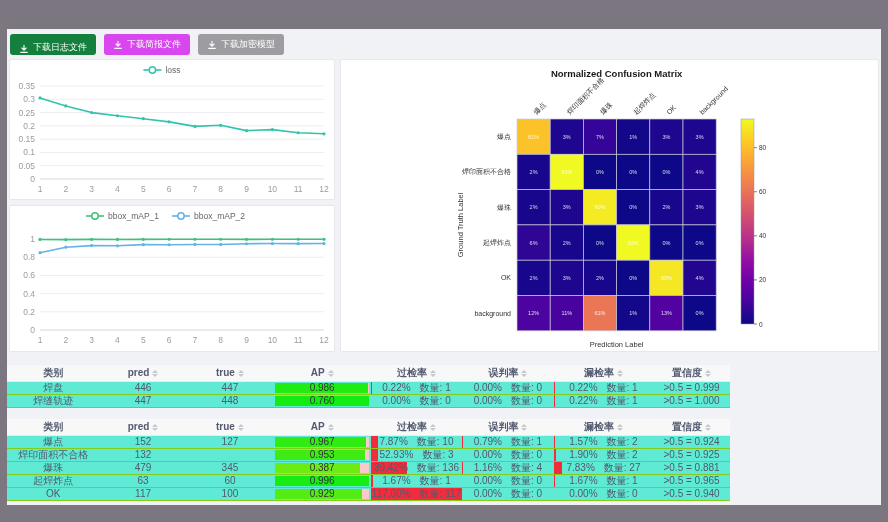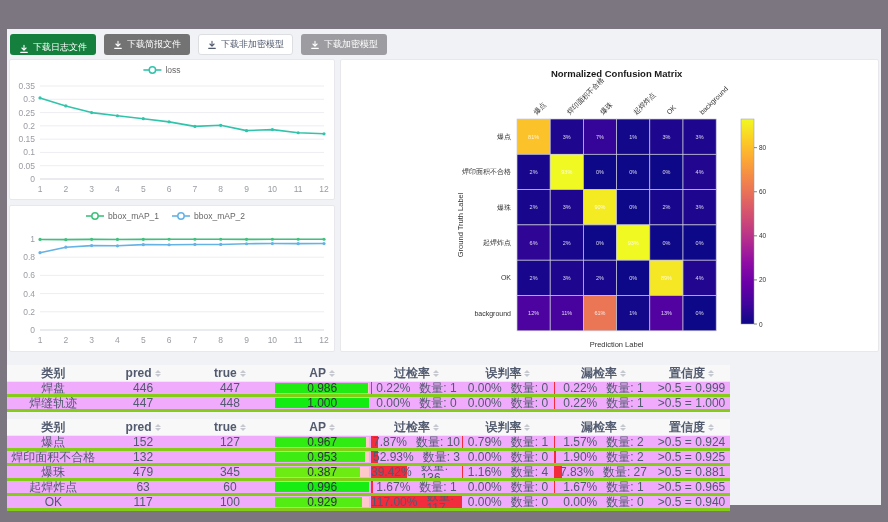--- a/index.html
+++ b/index.html
@@ -5,36 +5,36 @@
   html,body{margin:0;padding:0;}
   body{font-family:"Liberation Sans", sans-serif; background:#55505a;}
   .frame{position:relative;width:888px;height:522px;background:#7b767f;overflow:hidden;}
   .content{position:absolute;left:7px;top:29px;width:874px;height:476px;background:#f1f2f5;}
   
   .toolbar{position:absolute;left:3px;top:5px;display:flex;gap:8px;}
   .btn{display:inline-flex;align-items:center;gap:4px;height:21px;padding:0 8px;border-radius:3px;
        font-size:9px;border:1px solid transparent;cursor:pointer;font-family:inherit;white-space:nowrap;}
   .btn svg{display:block;}
   .btn.success{background:#15803d;color:#fff;align-items:flex-end;}
-  .btn.warning{background:#737373;color:#fff;}
+  .btn.warning{background:#d946ef;color:#fff;}
   .btn.default{background:#ffffff;color:#515a6e;border-color:#dcdee2;}
   .btn.disabled{background:#9d9da1;color:#fff;}
   
   .card{position:absolute;background:#fff;border:1px solid #e8e8ec;border-radius:2px;box-sizing:border-box;}
   #card-loss{left:2px;top:30px;width:326px;height:141px;}
   #card-map{left:2px;top:176px;width:326px;height:147px;}
   #card-cm{left:333px;top:30px;width:539px;height:293px;}
   .card svg{display:block;}
   
-  .table{position:absolute;left:0;width:723px;background:#f0abfc;font-size:12px;color:#515a6e;}
+  .table{position:absolute;left:0;width:723px;background:#5eead4;font-size:10px;color:#515a6e;}
   #table1{top:336px;}
   #table2{top:390px;}
   .thead{display:flex;height:16px;background:#f8f8f9;border-bottom:1px solid #e8eaec;}
   .thead .cell{font-weight:700;color:#515a6e;}
-  .trow{display:flex;height:12px;border-bottom:3px solid #84cc16;}
+  .trow{display:flex;height:12px;border-bottom:1px solid #84cc16;}
   .cell{display:flex;align-items:center;justify-content:center;box-sizing:border-box;position:relative;
         overflow:hidden;line-height:12px;}
   .sorter{display:inline-flex;flex-direction:column;margin-left:3px;gap:1px;}
   .sorter i{width:0;height:0;border-left:3px solid transparent;border-right:3px solid transparent;display:block;}
   .sorter .up{border-bottom:3.5px solid #c5c8ce;}
   .sorter .down{border-top:3.5px solid #c5c8ce;}
   .ap-wrap{position:absolute;left:2px;right:2px;top:1px;bottom:1px;background:#ffc9c9;}
   .ap-fill{height:100%;}
   .ap-text{position:absolute;left:0;right:0;top:0;bottom:0;display:flex;align-items:center;
            justify-content:center;color:#30343c;}
@@ -52,26 +52,20 @@
         <svg width="10" height="10" viewBox="0 0 12 12">
           <path d="M6 1.5v5.5M3.5 4.8L6 7.3l2.5-2.5M2 10h8" stroke="currentColor" stroke-width="1.3" fill="none" stroke-linecap="round" stroke-linejoin="round"></path>
           </svg>
         <span>下载日志文件</span>
       </button>
       <button class="btn warning">
         <svg width="10" height="10" viewBox="0 0 12 12">
           <path d="M6 1.5v5.5M3.5 4.8L6 7.3l2.5-2.5M2 10h8" stroke="currentColor" stroke-width="1.3" fill="none" stroke-linecap="round" stroke-linejoin="round"></path>
           </svg>
         <span>下载简报文件</span>
-      </button>
-      <button class="btn default">
-        <svg width="10" height="10" viewBox="0 0 12 12">
-          <path d="M6 1.5v5.5M3.5 4.8L6 7.3l2.5-2.5M2 10h8" stroke="currentColor" stroke-width="1.3" fill="none" stroke-linecap="round" stroke-linejoin="round"></path>
-          </svg>
-        <span>下载非加密模型</span>
       </button>
       <button class="btn disabled">
         <svg width="10" height="10" viewBox="0 0 12 12">
           <path d="M6 1.5v5.5M3.5 4.8L6 7.3l2.5-2.5M2 10h8" stroke="currentColor" stroke-width="1.3" fill="none" stroke-linecap="round" stroke-linejoin="round"></path>
           </svg>
         <span>下载加密模型</span>
       </button>
     </div>
 
     <div class="card" id="card-loss">
@@ -410,21 +404,21 @@
           <div class="cell" style="width: 93px;">&gt;0.5 = 0.999</div>
         </div>
         <div class="trow">
           <div class="cell" style="width: 112px;">焊缝轨迹</div>
           <div class="cell" style="width: 105px;">447</div>
           <div class="cell" style="width: 105px;">448</div>
           <div class="cell" style="width: 118px;">
             <div class="ap-wrap">
               <div class="ap-fill" style="width: 100%; background: rgb(19, 236, 19);"></div>
             </div>
-            <div class="ap-text">1.000</div>
+            <div class="ap-text">0.760</div>
           </div>
           <div class="cell" style="width: 110px;">
             <div class="rate-txt">
               <span>0.00%</span>
               <span>数量: 0</span>
             </div>
           </div>
           <div class="cell" style="width: 111px;">
             <div class="rate-txt">
               <span>0.00%</span>

